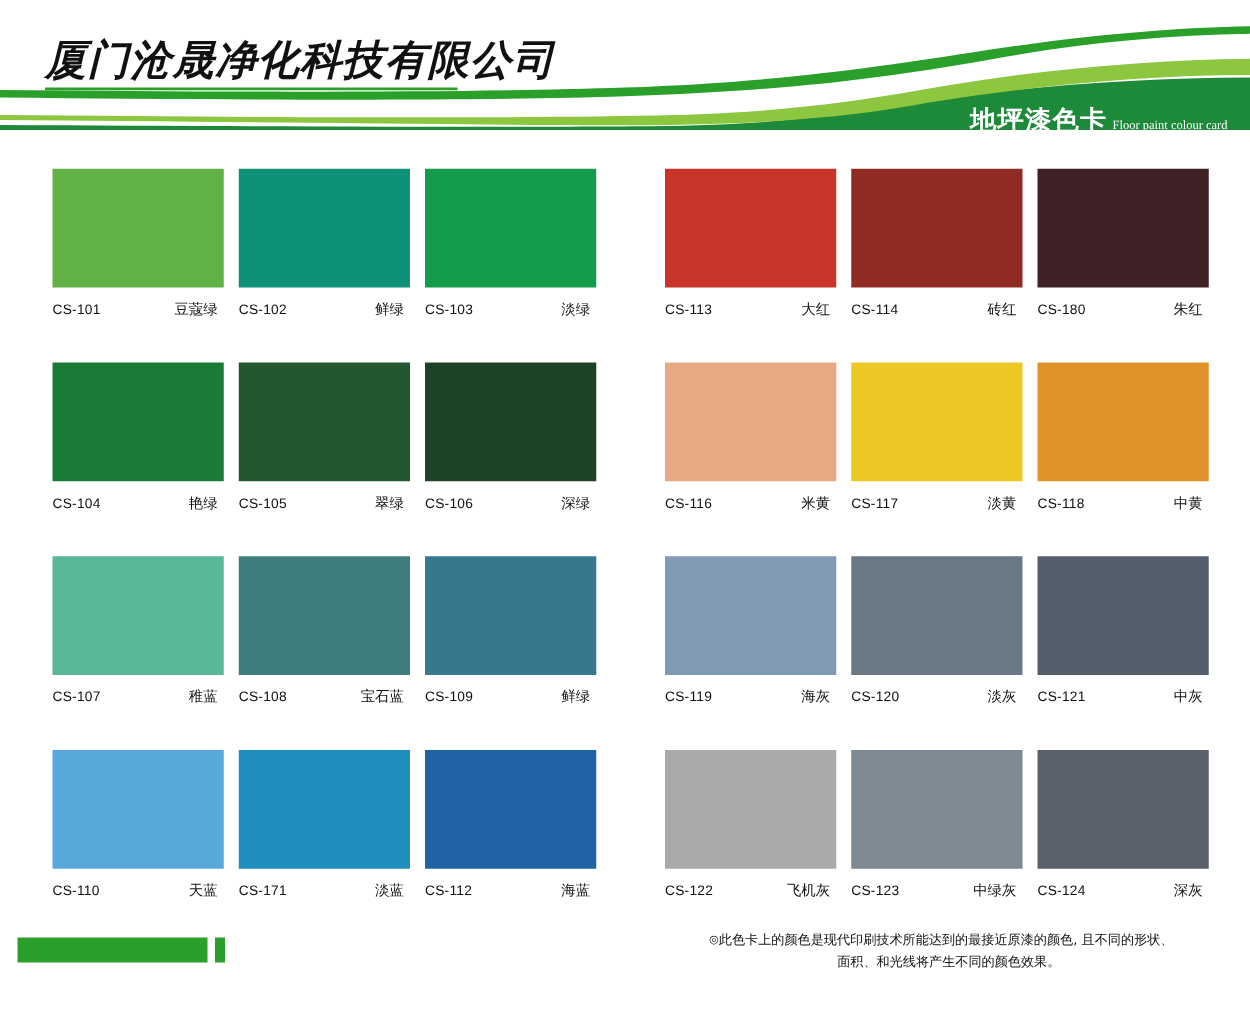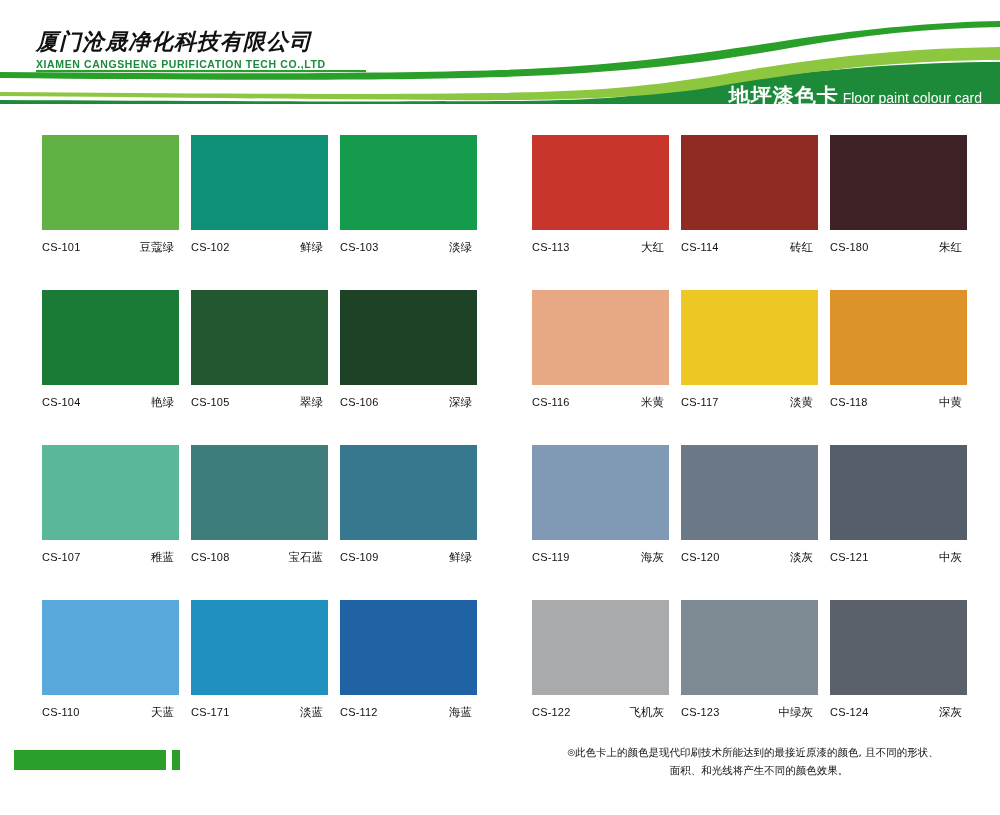--- a/index.html
+++ b/index.html
@@ -29,21 +29,21 @@
     height: 105px;
   }
   .company-block {
     position: absolute;
     left: 36px;
     top: 30px;
     z-index: 5;
   }
   .company-cn {
     font-family: "DejaVu Sans", sans-serif;
-    font-size: 22px;
+    font-size: 33px;
     font-weight: bold;
     font-style: italic;
     color: #111111;
     letter-spacing: 1px;
     line-height: 1.1;
     white-space: nowrap;
   }
   .company-en {
     font-family: "Liberation Sans", sans-serif;
     font-size: 10.5px;
@@ -64,22 +64,22 @@
   }
   .title-cn {
     font-family: "DejaVu Sans", sans-serif;
     font-size: 21px;
     font-weight: bold;
     color: #ffffff;
     letter-spacing: 1px;
     line-height: 1;
   }
   .title-en {
-    font-family: Liberation Sans, sans-serif;
-    font-size: 14px;
+    font-family: Liberation Serif, serif;
+    font-size: 10px;
     color: #ffffff;
     margin-left: 4px;
     padding-bottom: 1px;
     white-space: nowrap;
   }
 
   
   .grid {
     position: absolute;
     top: 135px;
@@ -202,21 +202,20 @@
              L1000,27
              C930,28 860,35 790,48
              C700,64 620,73 500,77
              C380,81 200,80 0,78 Z" fill="#2aa02a"></path>
 
     <rect x="36" y="70" width="330" height="2.2" fill="#2aa02a"></rect>
   </svg>
 
   <div class="company-block">
     <div class="company-cn">厦门沧晟净化科技有限公司</div>
-    <div class="company-en">XIAMEN CANGSHENG PURIFICATION TECH CO.,LTD</div>
   </div>
 
   <div class="title-block">
     <span class="title-cn">地坪漆色卡</span>
     <span class="title-en">Floor paint colour card</span>
   </div>
 </div>
 
 <div class="grid">
 

